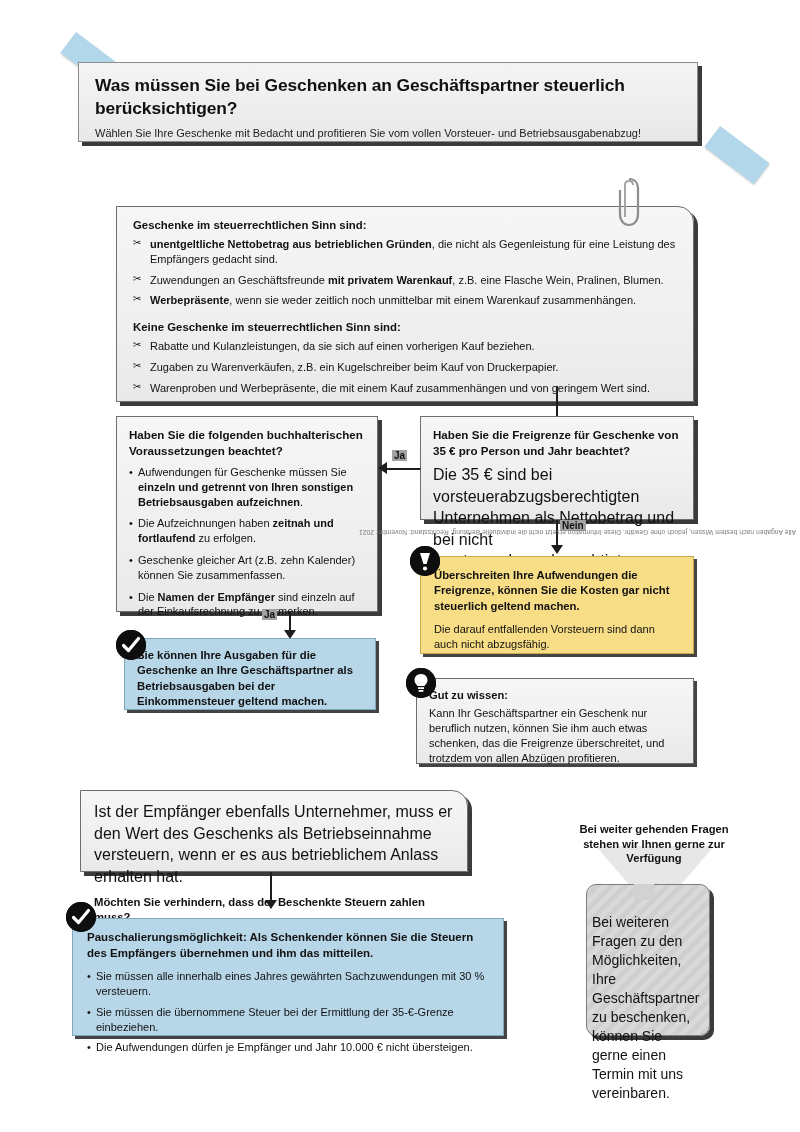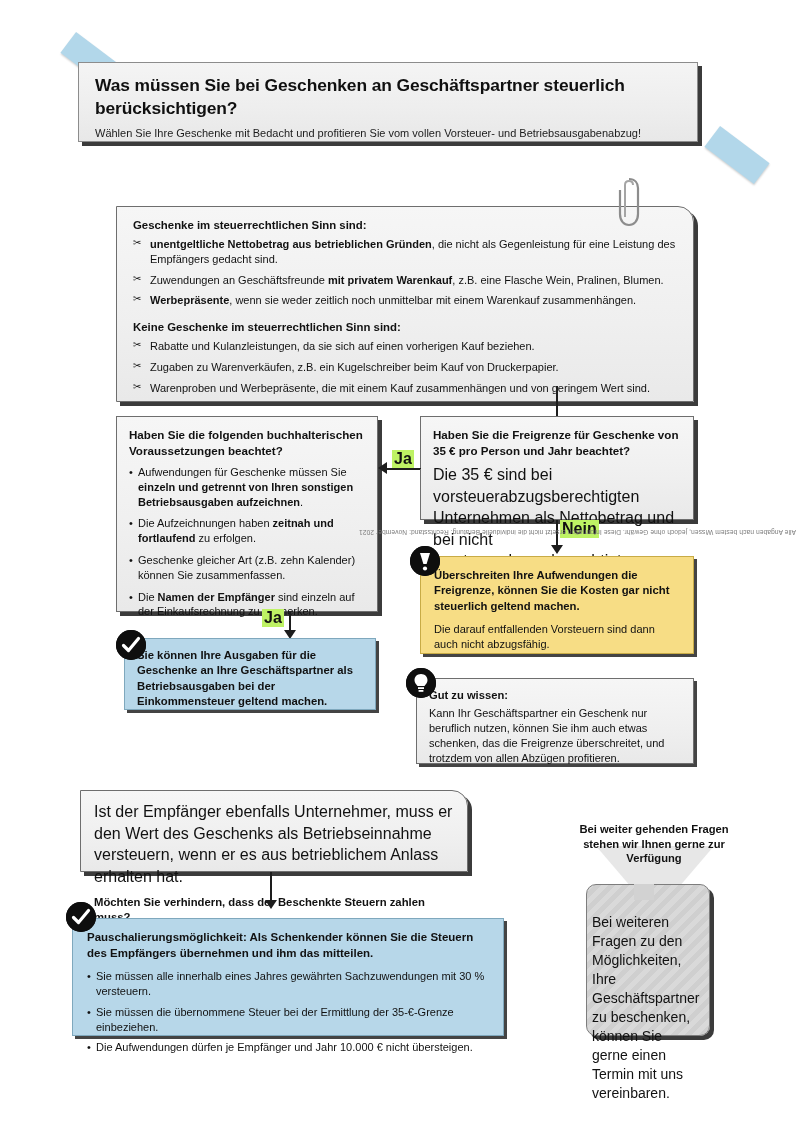--- a/index.html
+++ b/index.html
@@ -130,22 +130,22 @@
     position: absolute; width: 0; height: 0;
     border-left: 6px solid transparent; border-right: 6px solid transparent;
     border-top: 9px solid #1d1d1d;
   }
   .arrow-left {
     position: absolute; width: 0; height: 0;
     border-top: 6px solid transparent; border-bottom: 6px solid transparent;
     border-right: 9px solid #1d1d1d;
   }
   .edge-label {
-    position: absolute; font-weight: bold; font-size: 16px; color: #111;
-    background: #bef264; padding: 0 2px;
+    position: absolute; font-weight: bold; font-size: 10px; color: #111;
+    background: #a3a3a3; padding: 0 2px;
   }
 
   
   .badge {
     position: absolute; width: 30px; height: 30px; border-radius: 50%;
     background: #0e0e0e; color: #fff; z-index: 6;
     display: flex; align-items: center; justify-content: center;
   }
   .badge svg { display:block; }
 

